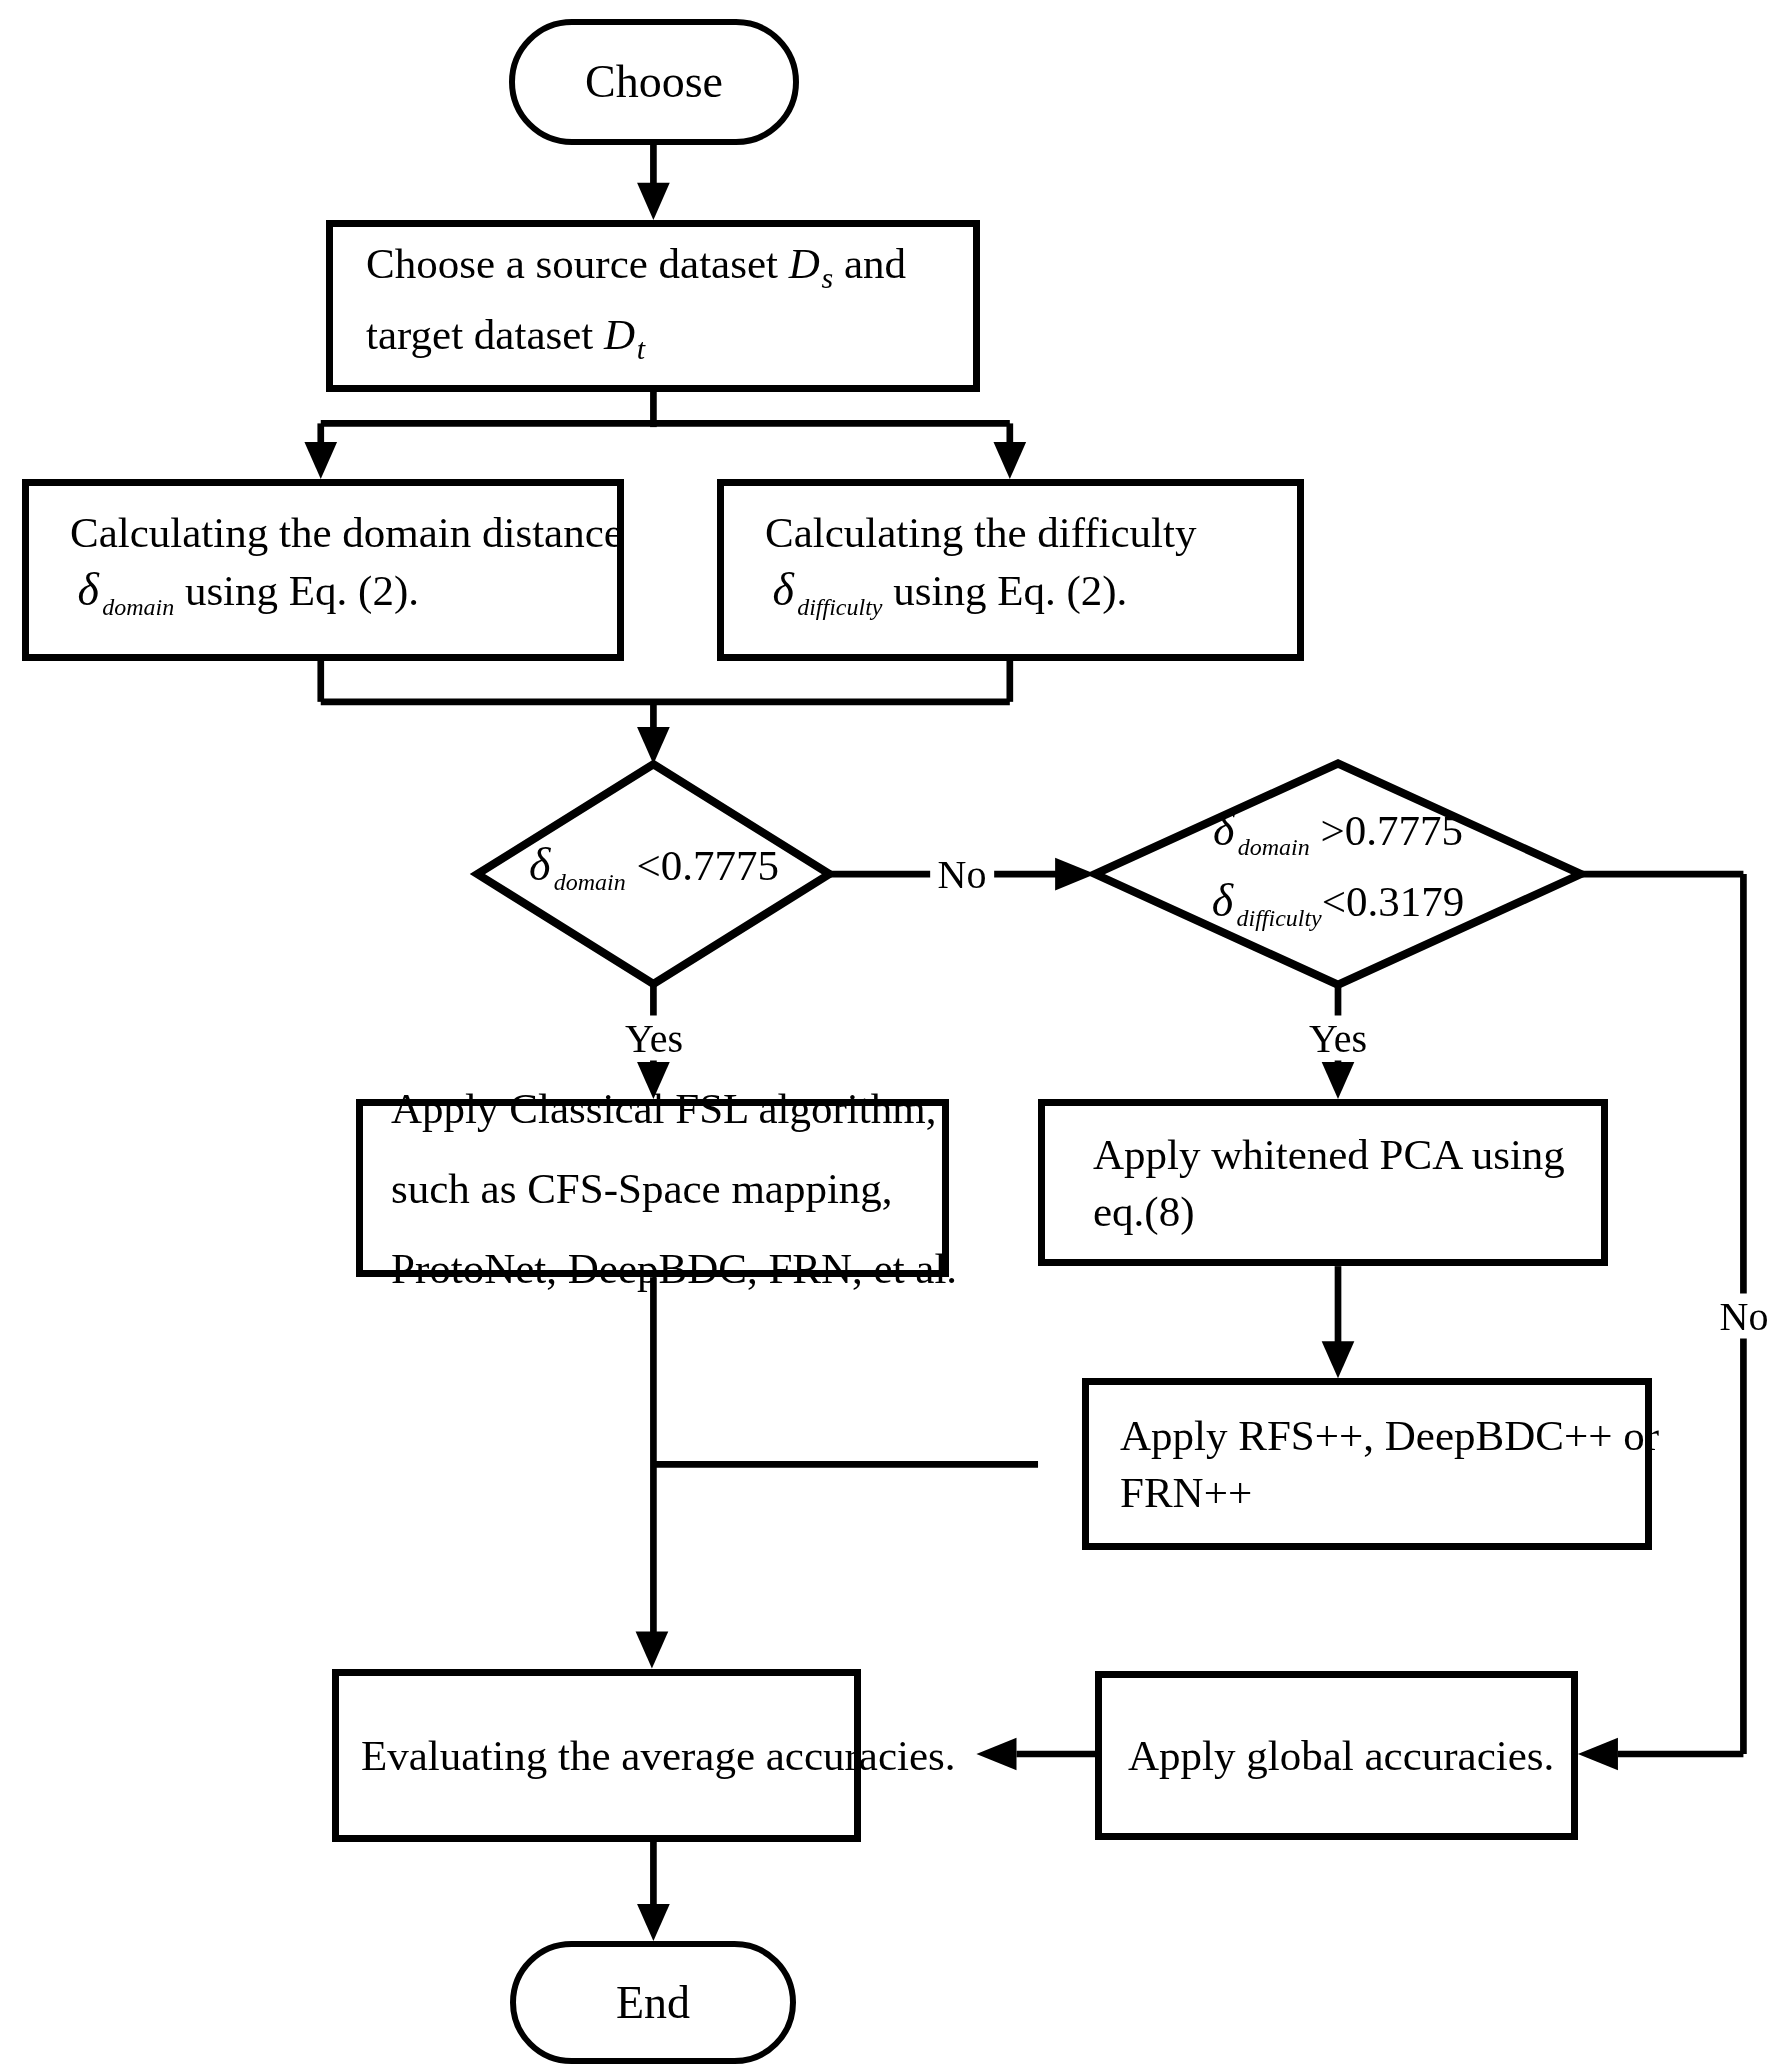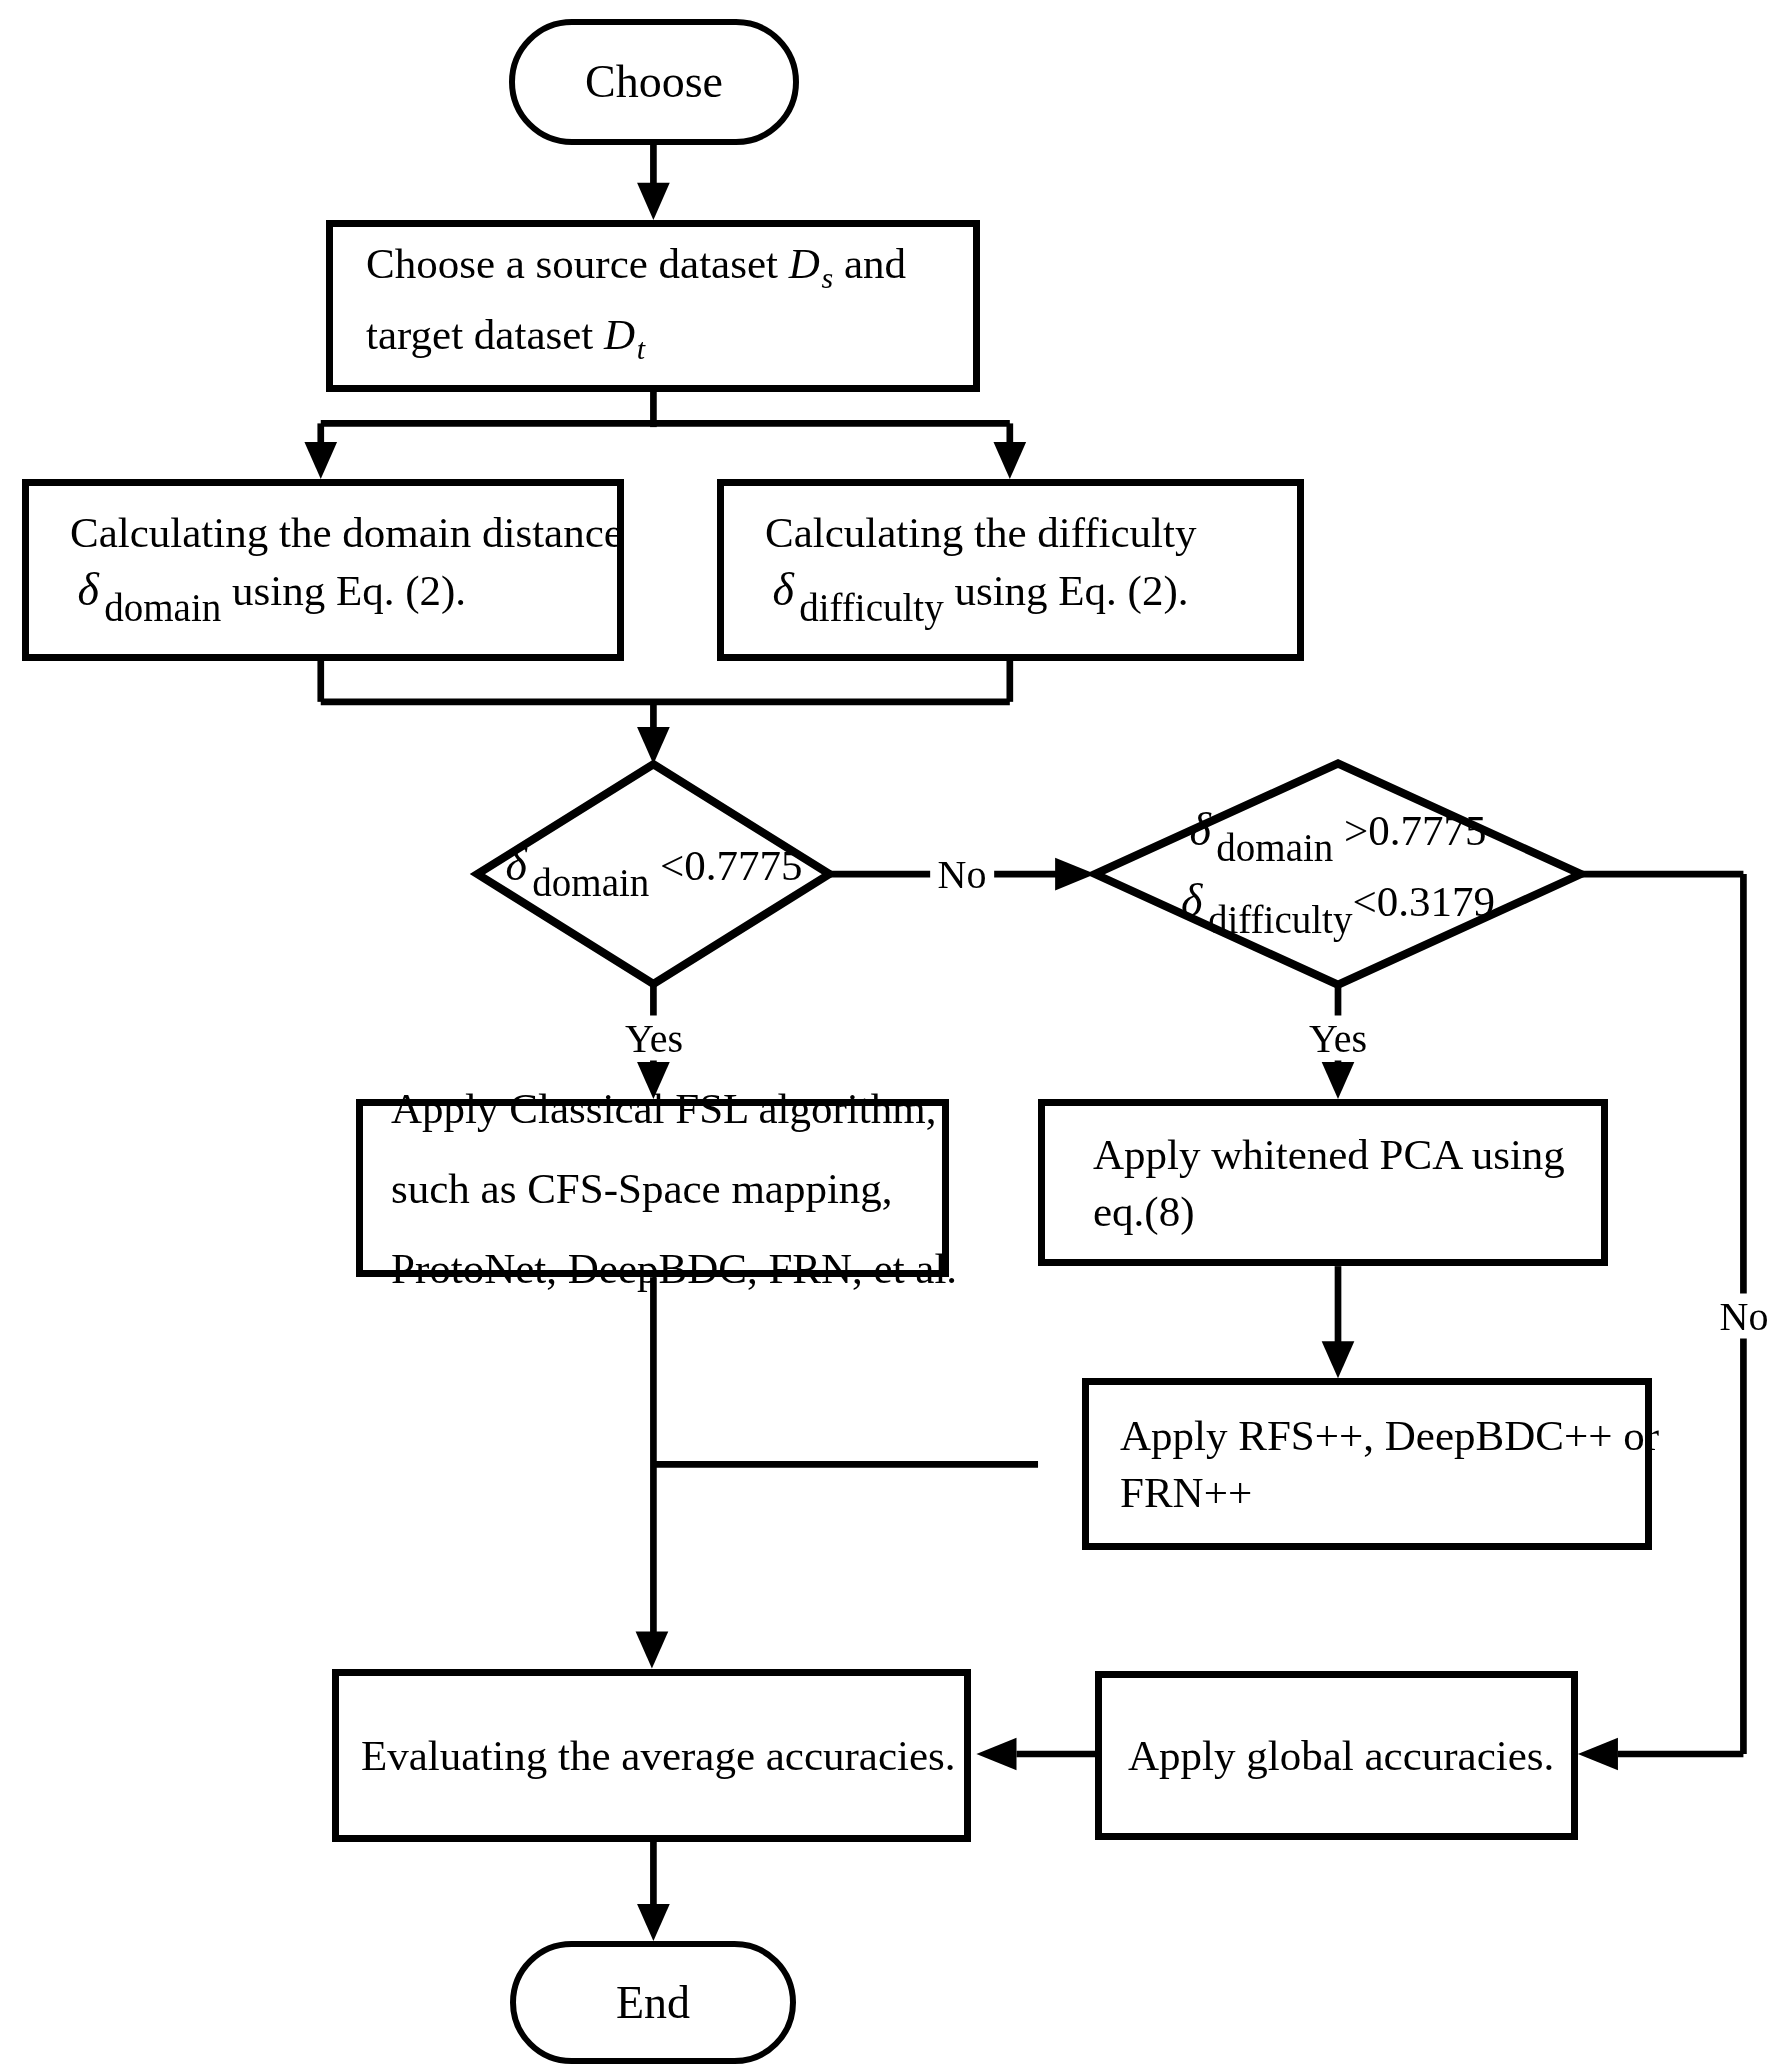--- a/index.html
+++ b/index.html
@@ -9,21 +9,21 @@
   #wires { position: absolute; left: 0; top: 0; }
   .node { position: absolute; box-sizing: border-box; background: #fff;
           border: 7.4px solid #000; display: flex; flex-direction: column;
           justify-content: center; }
   .terminal { border-width: 6.7px; align-items: center; justify-content: center; }
   .terminal .tlabel { font-size: 46px; }
   .tline { font-size: 43px; line-height: 57px; white-space: nowrap; }
   .var { font-style: italic; }
   .vsub { font-style: italic; font-size: 30px; vertical-align: -0.32em; margin-left: 0.06em; }
   .delta { font-style: italic; font-size: 46px; }
-  .dsub { font-size: 39px; vertical-align: -0.42em; margin-left: 0.14em; }
+  .dsub { font-style: italic; font-size: 24px; vertical-align: -0.42em; margin-left: 0.14em; }
   .formula-rest { font-size: 43px; }
   .diamond-text { position: absolute; display: flex; flex-direction: column;
                   align-items: center; justify-content: center; transform: translate(-50%, -50%); }
   .diamond-text .tline { line-height: 53px; }
   .edge-label { position: absolute; transform: translate(-50%, -50%);
                 background: #fff; padding: 0 7.4px; font-size: 40px; line-height: 45px; }
 </style>
 </head>
 <body>
 
@@ -140,21 +140,21 @@
   <div class="node" style="left:1038px; top:1099px; width:570px; height:167px; padding-left:48px;">
     <div class="tline">Apply whitened PCA using</div>
     <div class="tline">eq.(8)</div>
   </div>
 
   <div class="node" style="left:1038px; top:1378px; width:570px; height:172px; padding-left:31px;margin-left:44px;">
     <div class="tline">Apply RFS++, DeepBDC++ or</div>
     <div class="tline">FRN++</div>
   </div>
 
-  <div class="node" style="left:332px; top:1669px; width:639px; height:173px; padding-left:22px;">
+  <div class="node" style="left:332px; top:1669px; width:529px; height:173px; padding-left:22px;">
     <div class="tline">Evaluating the average accuracies.</div>
   </div>
 
   <div class="node" style="left:1095px; top:1671px; width:483px; height:169px; padding-left:26px;">
     <div class="tline">Apply global accuracies.</div>
   </div>
 
   <div class="node terminal" style="left:510px; top:1941px; width:286px; height:123px; border-radius:62px;">
     <span class="tlabel">End</span>
   </div>

